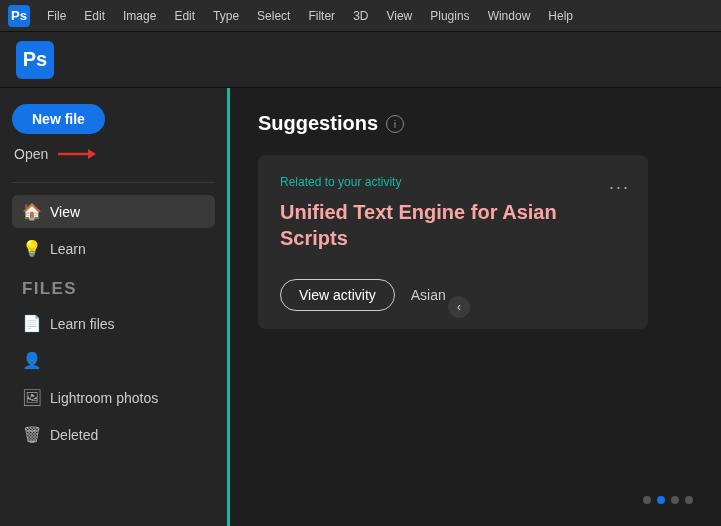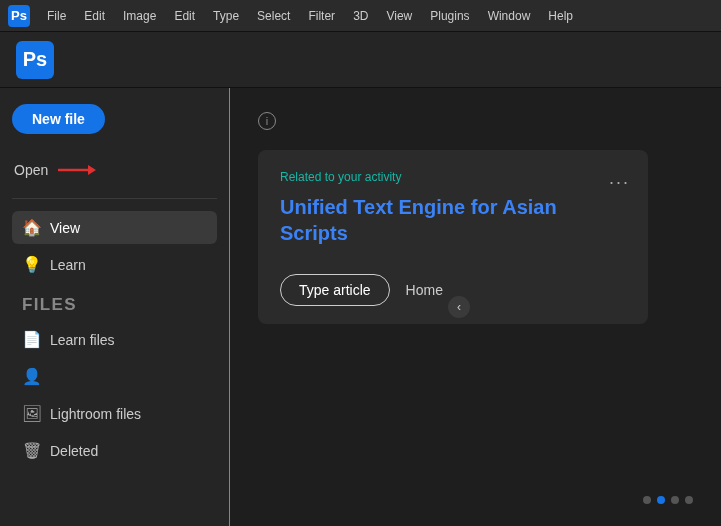--- a/index.html
+++ b/index.html
@@ -75,21 +75,21 @@
 
     
     #sidebar {
       width: 230px;
       background: #252525;
       padding: 16px 12px;
       display: flex;
       flex-direction: column;
       gap: 4px;
       flex-shrink: 0;
-      border-right: 1px solid #14b8a6;
+      border-right: 3px solid #14b8a6;
     }
 
     .new-file-btn {
       background: #1473e6;
       color: white;
       border: none;
       border-radius: 20px;
       padding: 7px 20px;
       font-size: 14px;
       font-weight: 600;
@@ -97,21 +97,20 @@
       width: fit-content;
       margin-bottom: 4px;
     }
 
     .open-row {
       display: flex;
       align-items: center;
       gap: 10px;
       padding: 4px 2px;
       margin-bottom: 8px;
-      margin-top: 16px;
     }
     .open-label {
       font-size: 14px;
       color: #ccc;
       cursor: pointer;
     }
     .arrow-icon {
       display: flex;
       align-items: center;
     }
@@ -193,21 +192,21 @@
       max-width: 390px;
     }
     .card-tag {
       font-size: 12px;
       color: #14b8a6;
       margin-bottom: 10px;
     }
     .card-title {
       font-size: 20px;
       font-weight: 700;
-      color: #3b82f6;
+      color: #fca5a5;
       margin-bottom: 28px;
       line-height: 1.3;
     }
     .card-actions {
       display: flex;
       align-items: center;
       gap: 16px;
     }
     .view-article-btn {
       border: 1.5px solid #ccc;
@@ -322,43 +321,44 @@
 
     <div class="nav-item">
       <span class="nav-icon">📄</span>
       <span>Learn files</span>
     </div>
     <div class="nav-item">
       <span class="nav-icon">👤</span>
     </div>
     <div class="nav-item">
       <span class="nav-icon">🖼</span>
-      <span>Lightroom files</span>
+      <span>Lightroom photos</span>
     </div>
     <div class="nav-item">
       <span class="nav-icon">🗑</span>
       <span>Deleted</span>
     </div>
   </div>
 
   <div id="content">
 
     <div class="collapse-btn">‹</div>
 
     <div class="suggestions-header">
+      <span class="suggestions-title">Suggestions</span>
       <div class="info-icon">i</div>
     </div>
 
     <div class="card">
       <div class="more-dots">...</div>
       <div class="card-tag">Related to your activity</div>
       <div class="card-title">Unified Text Engine for Asian Scripts</div>
       <div class="card-actions">
-        <button class="view-article-btn">Type article</button>
-        <span class="more-link">Home</span>
+        <button class="view-article-btn">View activity</button>
+        <span class="more-link">Asian</span>
       </div>
     </div>
 
     <div class="dot-indicators">
       <div class="dot"></div>
       <div class="dot active"></div>
       <div class="dot"></div>
       <div class="dot"></div>
     </div>
   </div>

